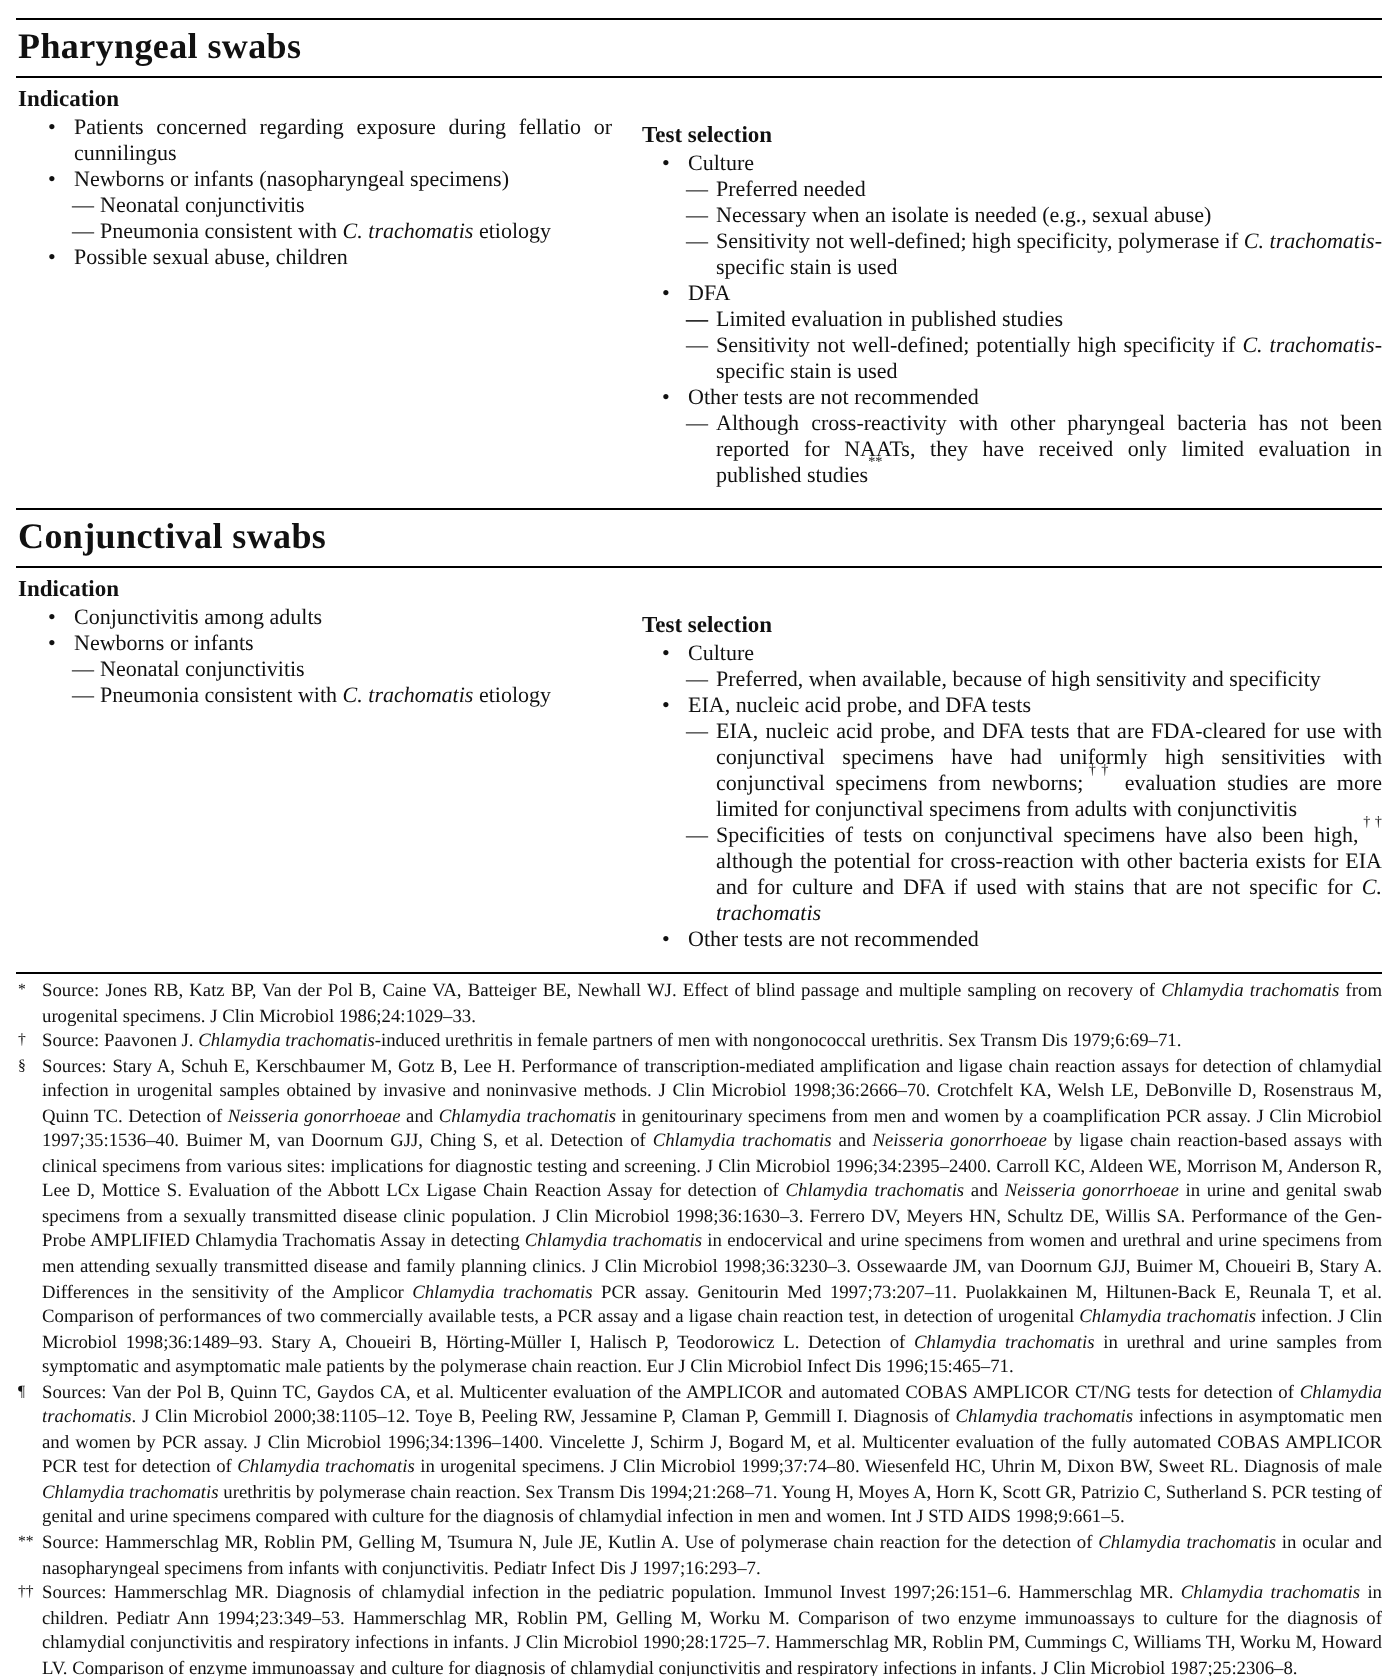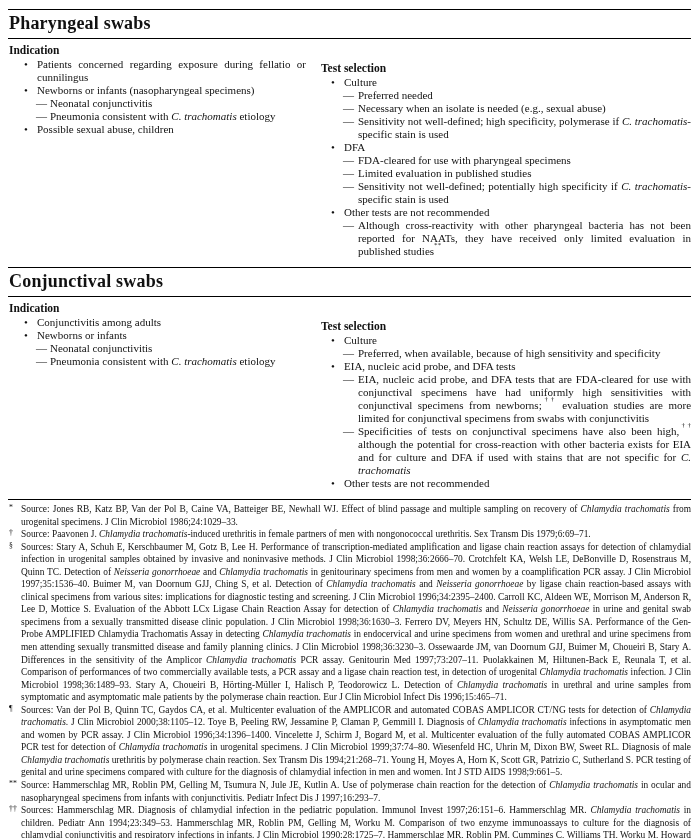--- a/index.html
+++ b/index.html
@@ -111,21 +111,20 @@
               <div class="txt"><span>Sensitivity not well-defined; high specificity, polymerase if </span><span class="it">C. trachomatis</span><span>-specific stain is used</span></div>
             </div>
 
             <div class="item lvl1">
               <span class="marker">•</span>
               <div class="txt"><span>DFA</span></div>
             </div>
 
             <div class="item lvl2">
               <span class="marker">—</span>
-              <div class="txt"><span>FDA-cleared for use with pharyngeal specimens</span></div>
             </div>
 
             <div class="item lvl2">
               <span class="marker">—</span>
               <div class="txt"><span>Limited evaluation in published studies</span></div>
             </div>
 
             <div class="item lvl2">
               <span class="marker">—</span>
               <div class="txt"><span>Sensitivity not well-defined; potentially high specificity if </span><span class="it">C. trachomatis</span><span>-specific stain is used</span></div>
@@ -193,21 +192,21 @@
               <div class="txt"><span>Preferred, when available, because of high sensitivity and specificity</span></div>
             </div>
 
             <div class="item lvl1">
               <span class="marker">•</span>
               <div class="txt"><span>EIA, nucleic acid probe, and DFA tests</span></div>
             </div>
 
             <div class="item lvl2">
               <span class="marker">—</span>
-              <div class="txt"><span>EIA, nucleic acid probe, and DFA tests that are FDA-cleared for use with conjunctival specimens have had uniformly high sensitivities with conjunctival specimens from newborns;</span><sup>††</sup><span> evaluation studies are more limited for conjunctival specimens from swabs with conjunctivitis</span></div>
+              <div class="txt"><span>EIA, nucleic acid probe, and DFA tests that are FDA-cleared for use with conjunctival specimens have had uniformly high sensitivities with conjunctival specimens from newborns;</span><sup>††</sup><span> evaluation studies are more limited for conjunctival specimens from adults with conjunctivitis</span></div>
             </div>
 
             <div class="item lvl2">
               <span class="marker">—</span>
               <div class="txt"><span>Specificities of tests on conjunctival specimens have also been high,</span><sup>††</sup><span> although the potential for cross-reaction with other bacteria exists for EIA and for culture and DFA if used with stains that are not specific for </span><span class="it">C. trachomatis</span></div>
             </div>
 
             <div class="item lvl1">
               <span class="marker">•</span>
               <div class="txt"><span>Other tests are not recommended</span></div>

